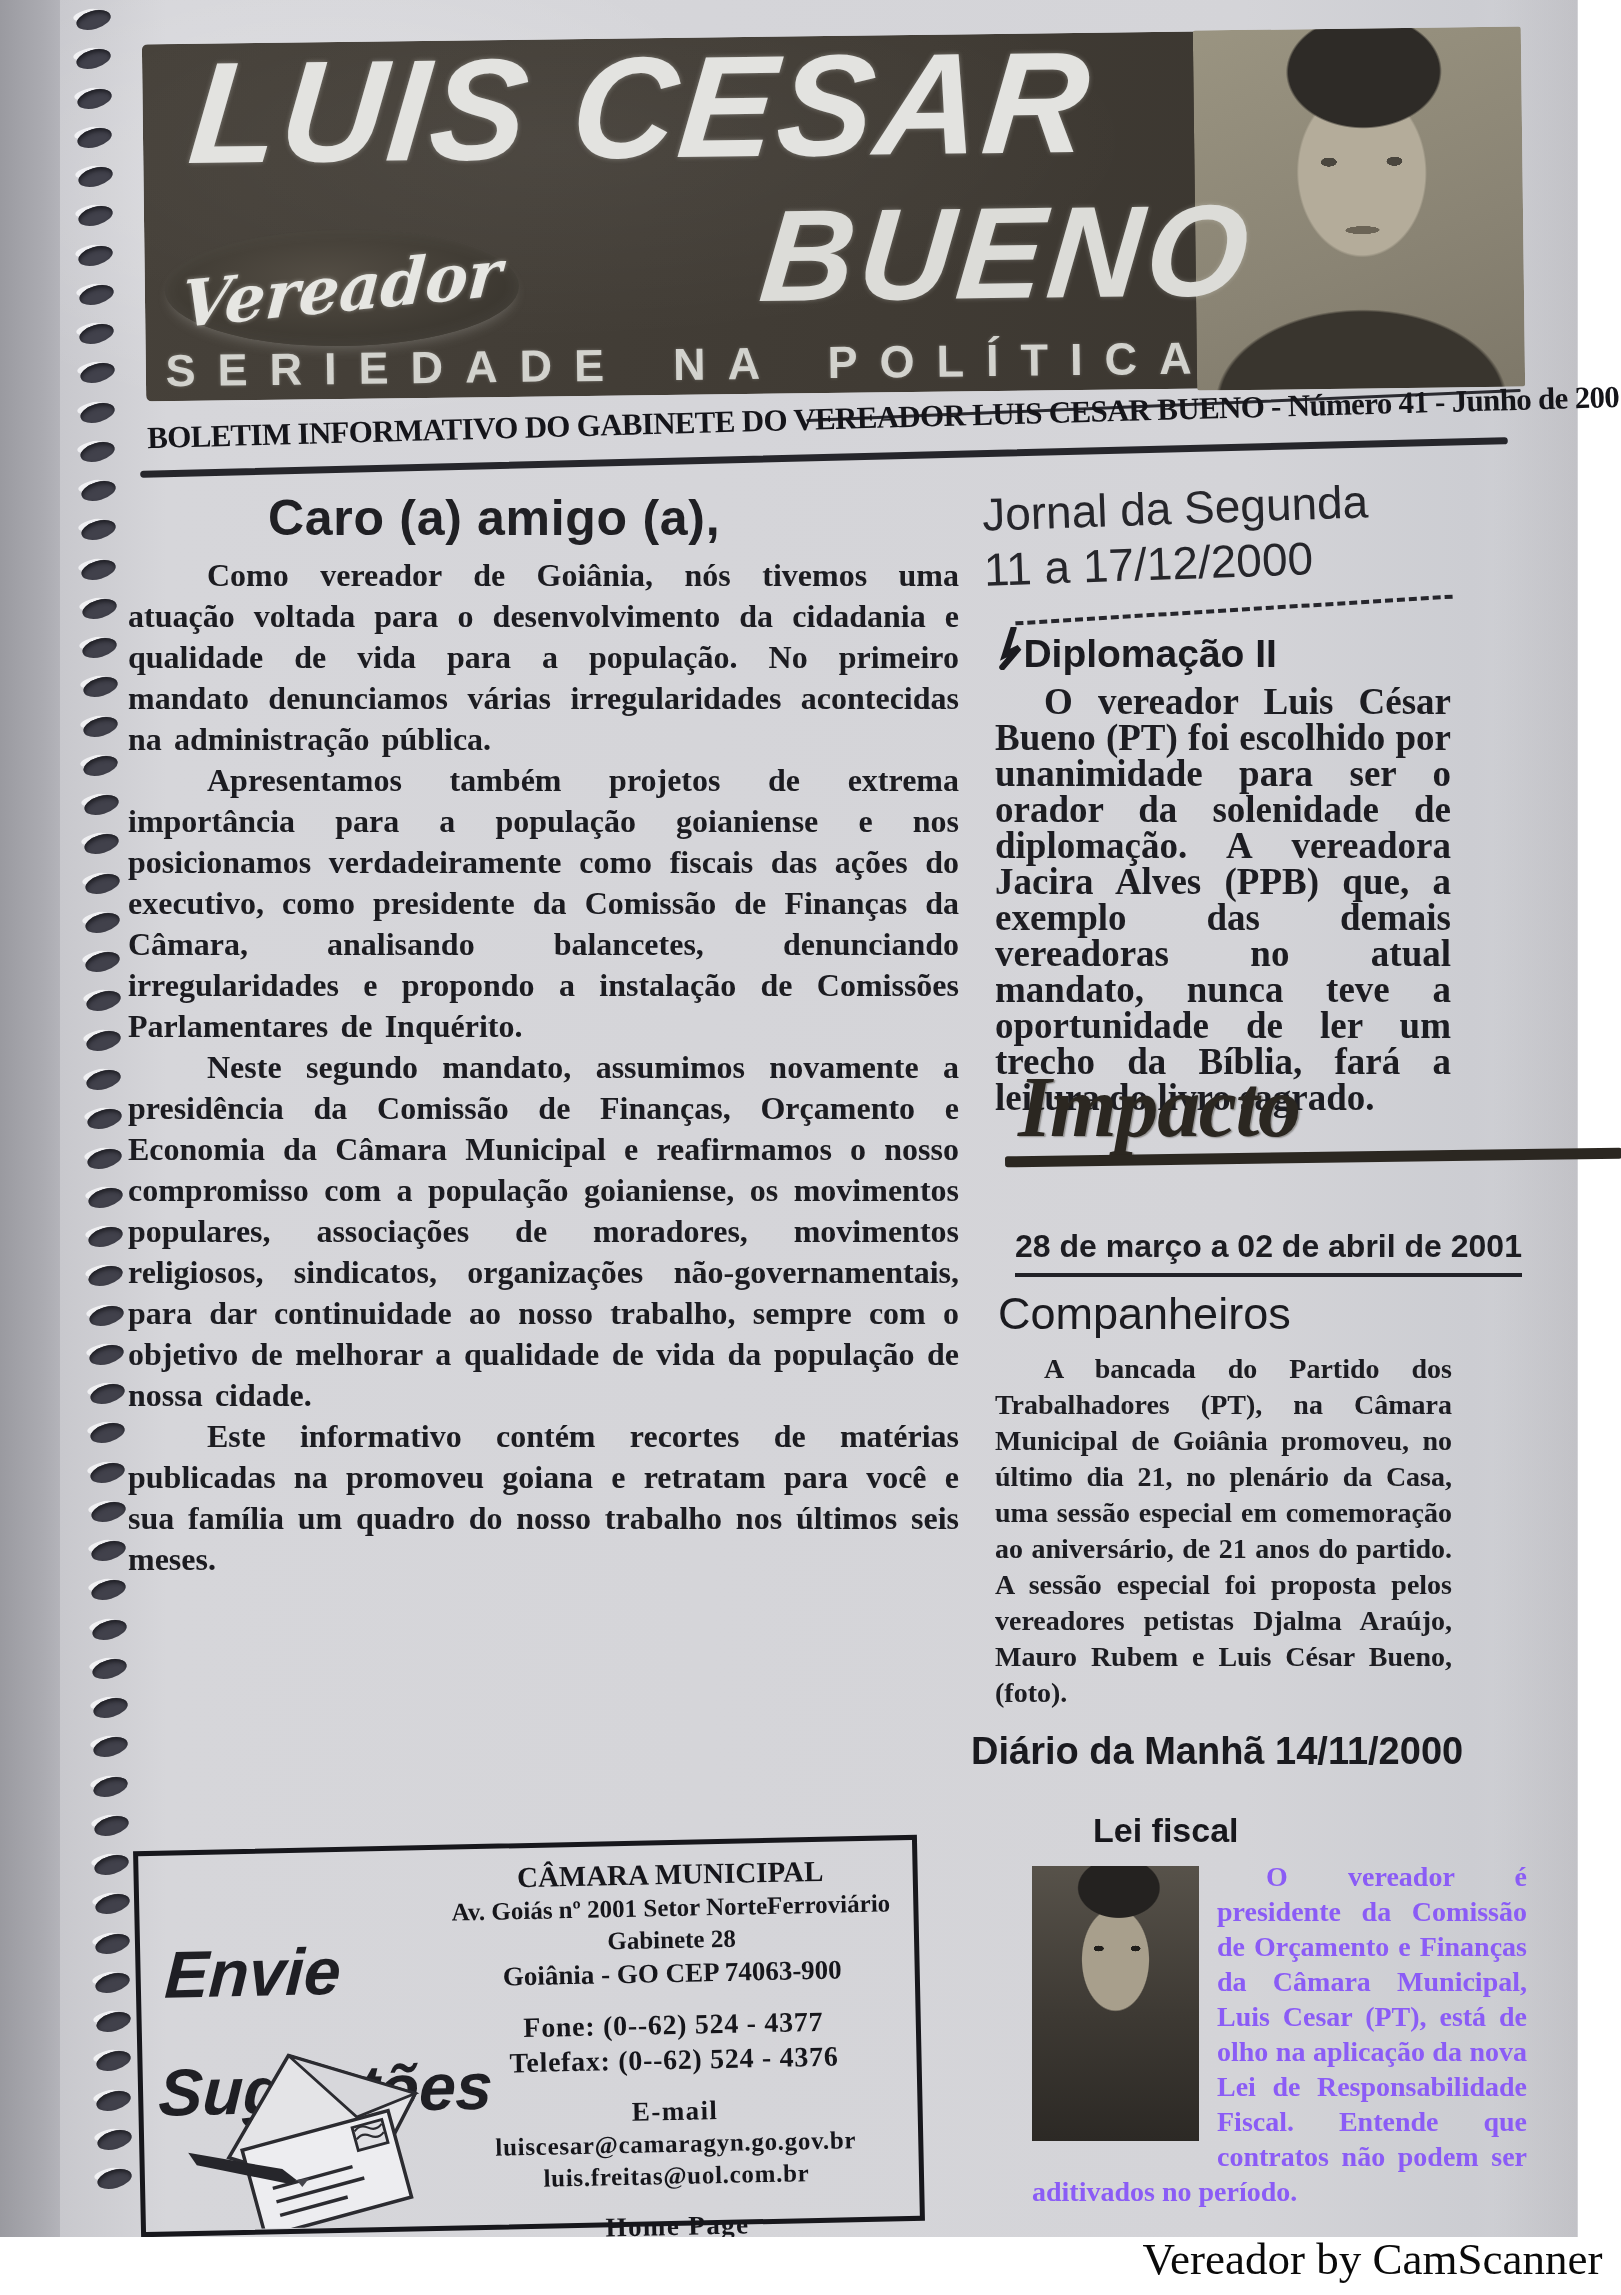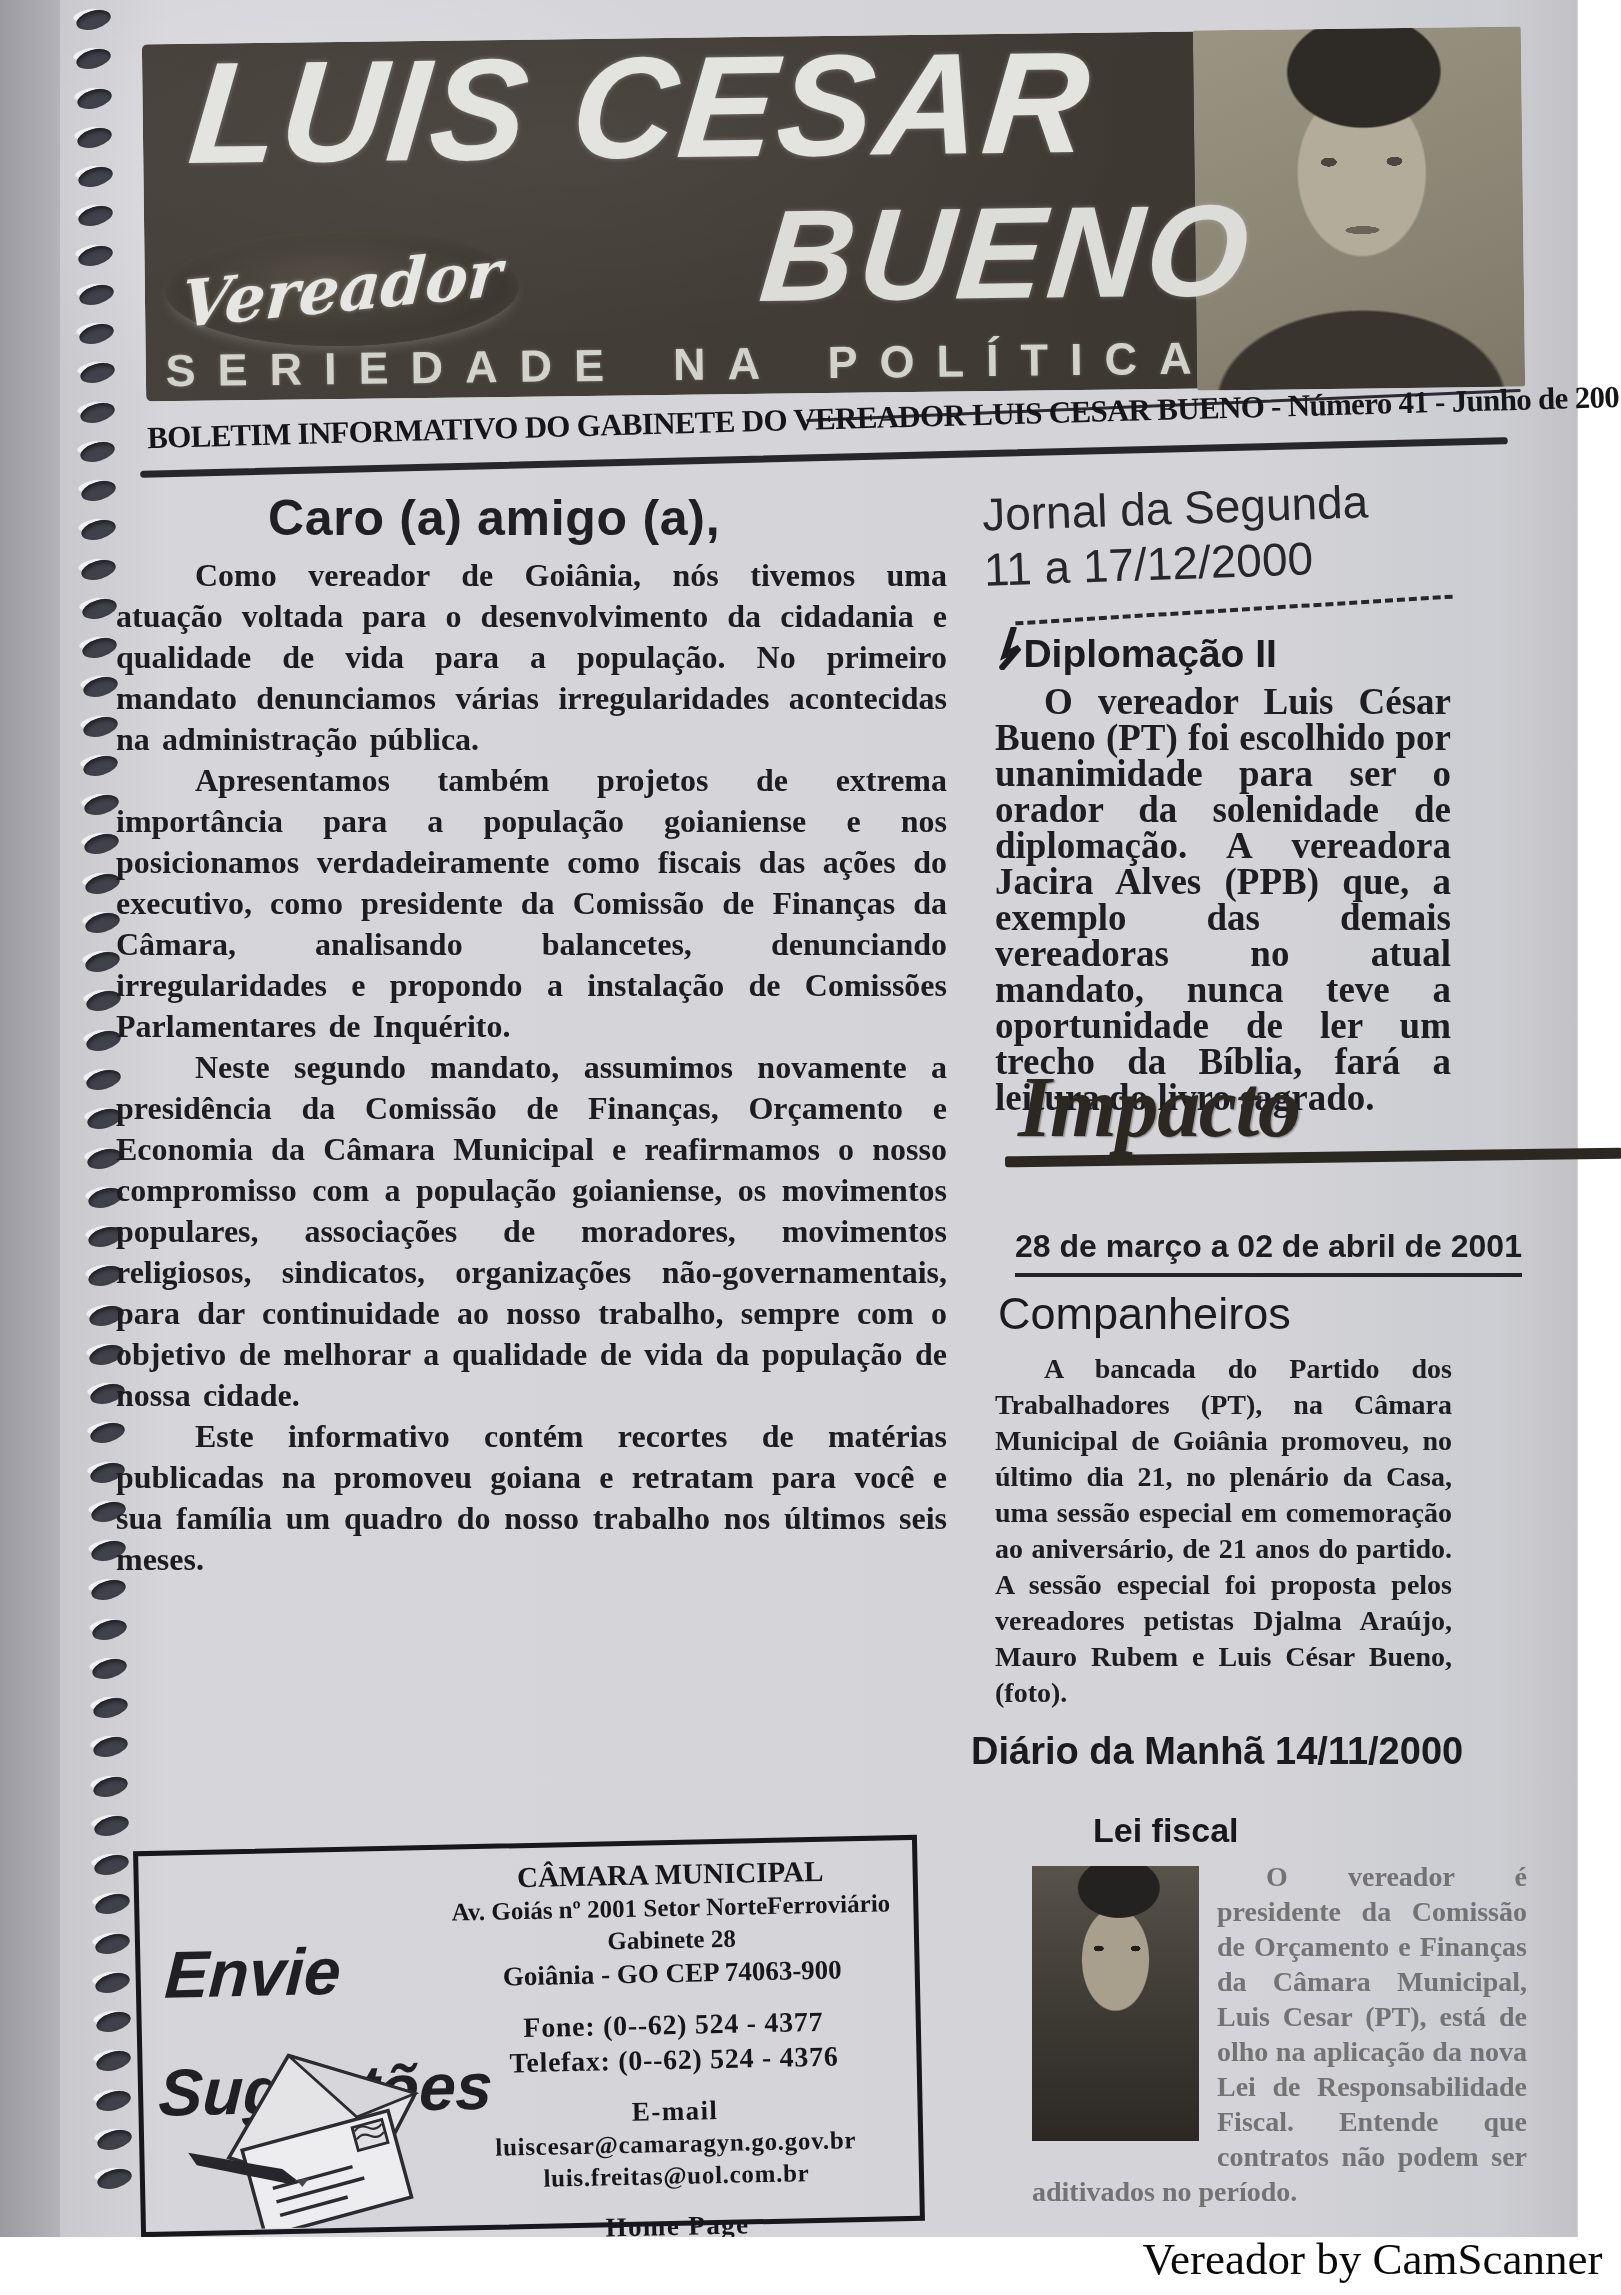--- a/index.html
+++ b/index.html
@@ -94,21 +94,21 @@
     position:absolute; left:140px; top:454px; width:1368px; height:7px;
     background:#26262b; transform:rotate(-1.4deg); border-radius:3.5px;
   }
   
   .salutation {
     position:absolute; left:268px; top:489px;
     font-family:"Liberation Sans", sans-serif; font-weight:700;
     font-size:50px; letter-spacing:0.7px; color:#202024;
   }
   .letter-body {
-    position:absolute; left:116px; top:555px; width:831px;
+    position:absolute; left:128px; top:555px; width:831px;
     font-size:32px; line-height:41px; font-weight:700;
     text-align:justify; word-spacing:4.2px; color:#1c1c21;
   }
   .letter-body p { text-indent:79px; }
   
   .src-jornal {
     position:absolute; left:983px; top:481px;
     font-family:"Liberation Sans", sans-serif; font-size:46px; line-height:55px;
     color:#26262b; transform:rotate(-2deg); white-space:nowrap;
   }
@@ -160,21 +160,21 @@
     font-size:38px; color:#1a1a1f;
   }
   .title-lei {
     position:absolute; left:1093px; top:1811px;
     font-family:"Liberation Sans", sans-serif; font-weight:700;
     font-size:34px; color:#17171c;
   }
   .body-lei {
     position:absolute; left:1032px; top:1859px; width:495px;
     font-size:28px; line-height:35px; font-weight:700;
-    text-align:justify; color:#737373;
+    text-align:justify; color:#8b5cf6;
   }
   .mini-portrait {
     float:left; width:167px; height:275px; margin:7px 18px 5.6px 0;
     background:
       radial-gradient(7px 4.2px at 40% 30%, #201e1b 0 70%, transparent 72%),
       radial-gradient(7px 4.2px at 62% 30%, #201e1b 0 70%, transparent 72%),
       radial-gradient(ellipse 67px 49px at 52% 8%, #242220 0 60%, transparent 62%),
       radial-gradient(ellipse 55px 84px at 50% 34%, #a89f8c 0 60%, transparent 62%),
       linear-gradient(180deg, #57524a 0%, #3d3933 55%, #2c2925 100%);
   }

